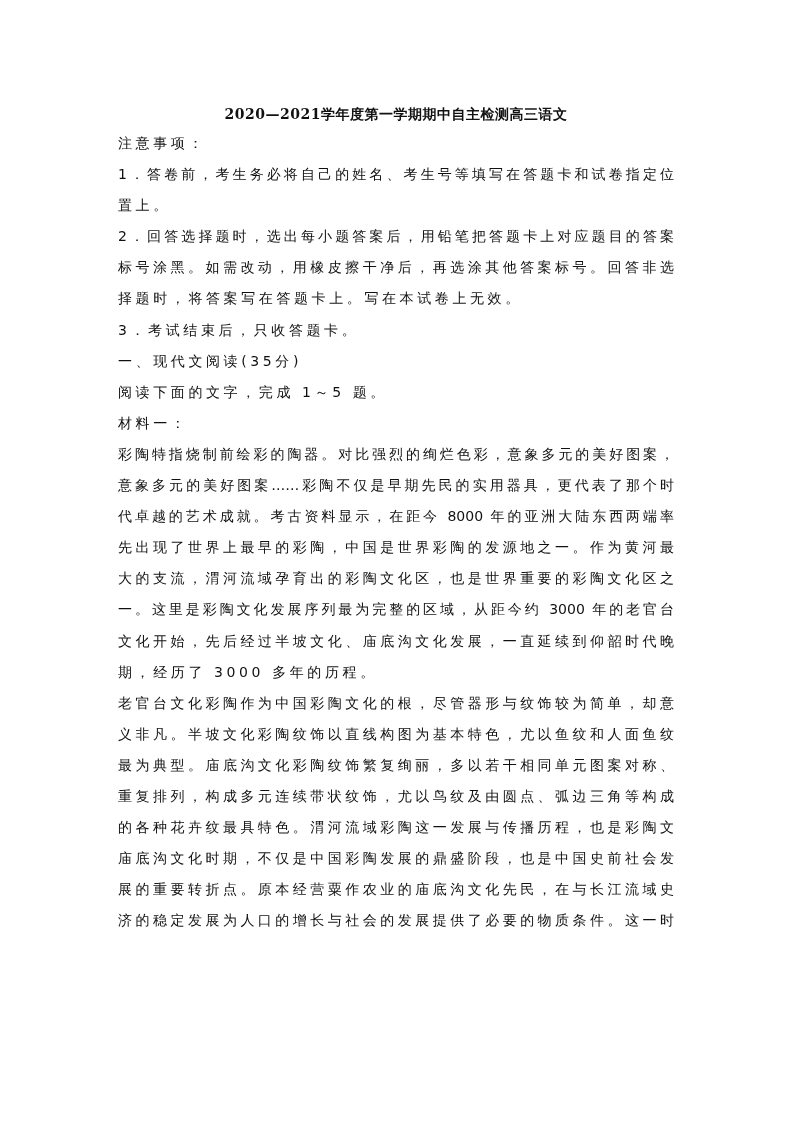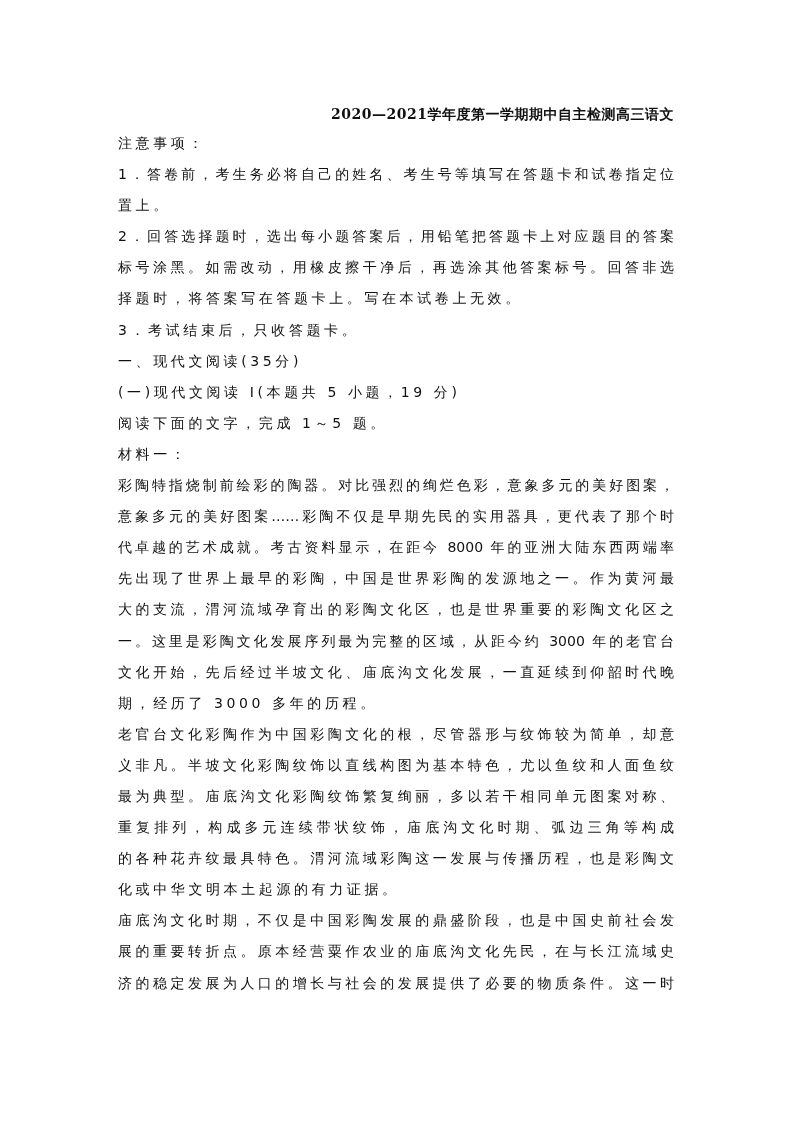--- a/index.html
+++ b/index.html
@@ -3,21 +3,21 @@
 <meta charset="utf-8">
 <style>
   html, body { margin: 0; padding: 0; background: #ffffff; }
   body { width: 794px; height: 1123px; position: relative; overflow: hidden; }
   .page {
     position: absolute; left: 118px; top: 100px; width: 556px;
     font-family: "DejaVu Sans", sans-serif;
     color: #111111;
   }
   .title {
-    text-align: right; font-weight: bold; font-size: 14px;
+    text-align: center; font-weight: bold; font-size: 14px;
     letter-spacing: 0.5px; height: 28px; line-height: 28px;
     font-family: "DejaVu Serif", serif;
   }
   .line {
     font-size: 14px; line-height: 31.1px; height: 31.1px;
     letter-spacing: 3.6px; white-space: nowrap; overflow: visible;
   }
   .just { text-align: justify; text-align-last: justify; letter-spacing: 0; }
 </style>
 </head>
@@ -27,34 +27,32 @@
   <div class="title">2020—2021学年度第一学期期中自主检测高三语文</div>
   <div id="body-lines">
       <div class="line">注意事项：</div>
       <div class="line just">1．答卷前，考生务必将自己的姓名、考生号等填写在答题卡和试卷指定位</div>
       <div class="line">置上。</div>
       <div class="line just">2．回答选择题时，选出每小题答案后，用铅笔把答题卡上对应题目的答案</div>
       <div class="line just">标号涂黑。如需改动，用橡皮擦干净后，再选涂其他答案标号。回答非选</div>
       <div class="line">择题时，将答案写在答题卡上。写在本试卷上无效。</div>
       <div class="line">3．考试结束后，只收答题卡。</div>
       <div class="line">一、现代文阅读(35分)</div>
-      <div class="line">(一)现代文阅读 I(本题共 5 小题，19 分)</div>
       <div class="line">阅读下面的文字，完成 1～5 题。</div>
       <div class="line">材料一：</div>
       <div class="line just">彩陶特指烧制前绘彩的陶器。对比强烈的绚烂色彩，意象多元的美好图案，</div>
       <div class="line just">意象多元的美好图案……彩陶不仅是早期先民的实用器具，更代表了那个时</div>
       <div class="line just">代卓越的艺术成就。考古资料显示，在距今 8000 年的亚洲大陆东西两端率</div>
       <div class="line just">先出现了世界上最早的彩陶，中国是世界彩陶的发源地之一。作为黄河最</div>
       <div class="line just">大的支流，渭河流域孕育出的彩陶文化区，也是世界重要的彩陶文化区之</div>
       <div class="line just">一。这里是彩陶文化发展序列最为完整的区域，从距今约 3000 年的老官台</div>
       <div class="line just">文化开始，先后经过半坡文化、庙底沟文化发展，一直延续到仰韶时代晚</div>
       <div class="line">期，经历了 3000 多年的历程。</div>
       <div class="line just">老官台文化彩陶作为中国彩陶文化的根，尽管器形与纹饰较为简单，却意</div>
       <div class="line just">义非凡。半坡文化彩陶纹饰以直线构图为基本特色，尤以鱼纹和人面鱼纹</div>
       <div class="line just">最为典型。庙底沟文化彩陶纹饰繁复绚丽，多以若干相同单元图案对称、</div>
-      <div class="line just">重复排列，构成多元连续带状纹饰，庙底沟文化时期、弧边三角等构成</div>
+      <div class="line just">重复排列，构成多元连续带状纹饰，尤以鸟纹及由圆点、弧边三角等构成</div>
       <div class="line just">的各种花卉纹最具特色。渭河流域彩陶这一发展与传播历程，也是彩陶文</div>
-      <div class="line">化或中华文明本土起源的有力证据。</div>
       <div class="line just">庙底沟文化时期，不仅是中国彩陶发展的鼎盛阶段，也是中国史前社会发</div>
       <div class="line just">展的重要转折点。原本经营粟作农业的庙底沟文化先民，在与长江流域史</div>
       <div class="line just">济的稳定发展为人口的增长与社会的发展提供了必要的物质条件。这一时</div>
     </div>
 </div>
 
 </body></html>

